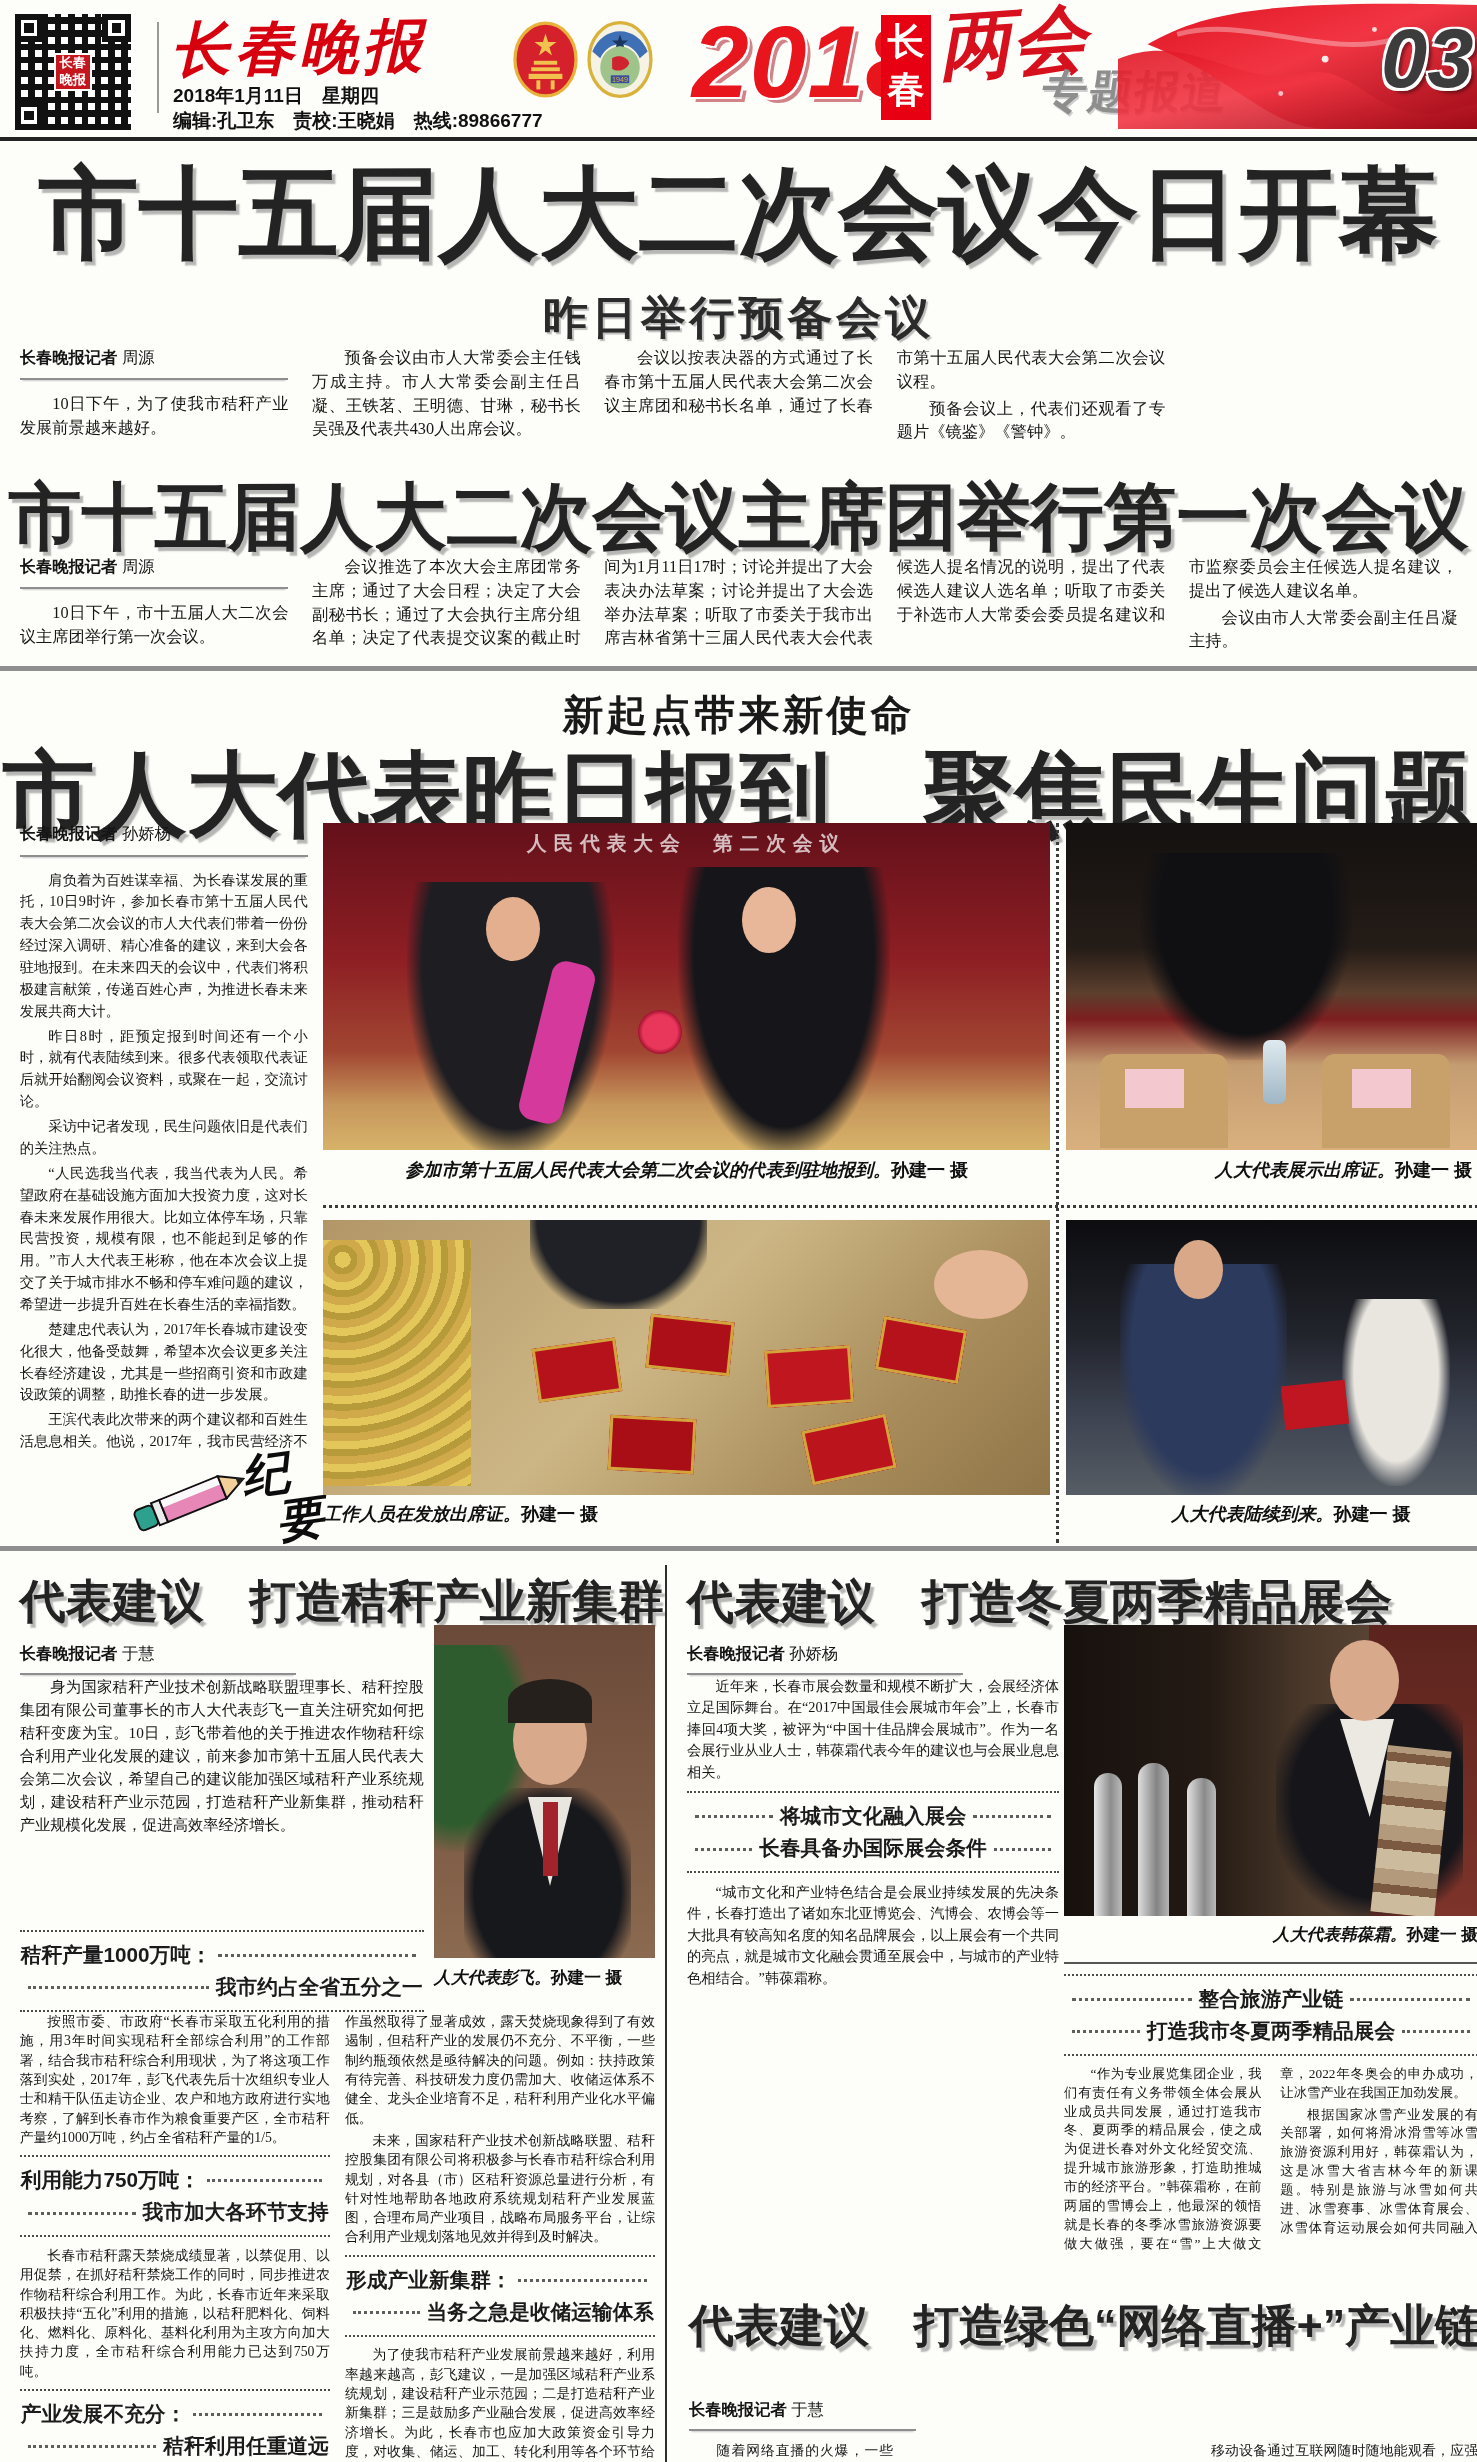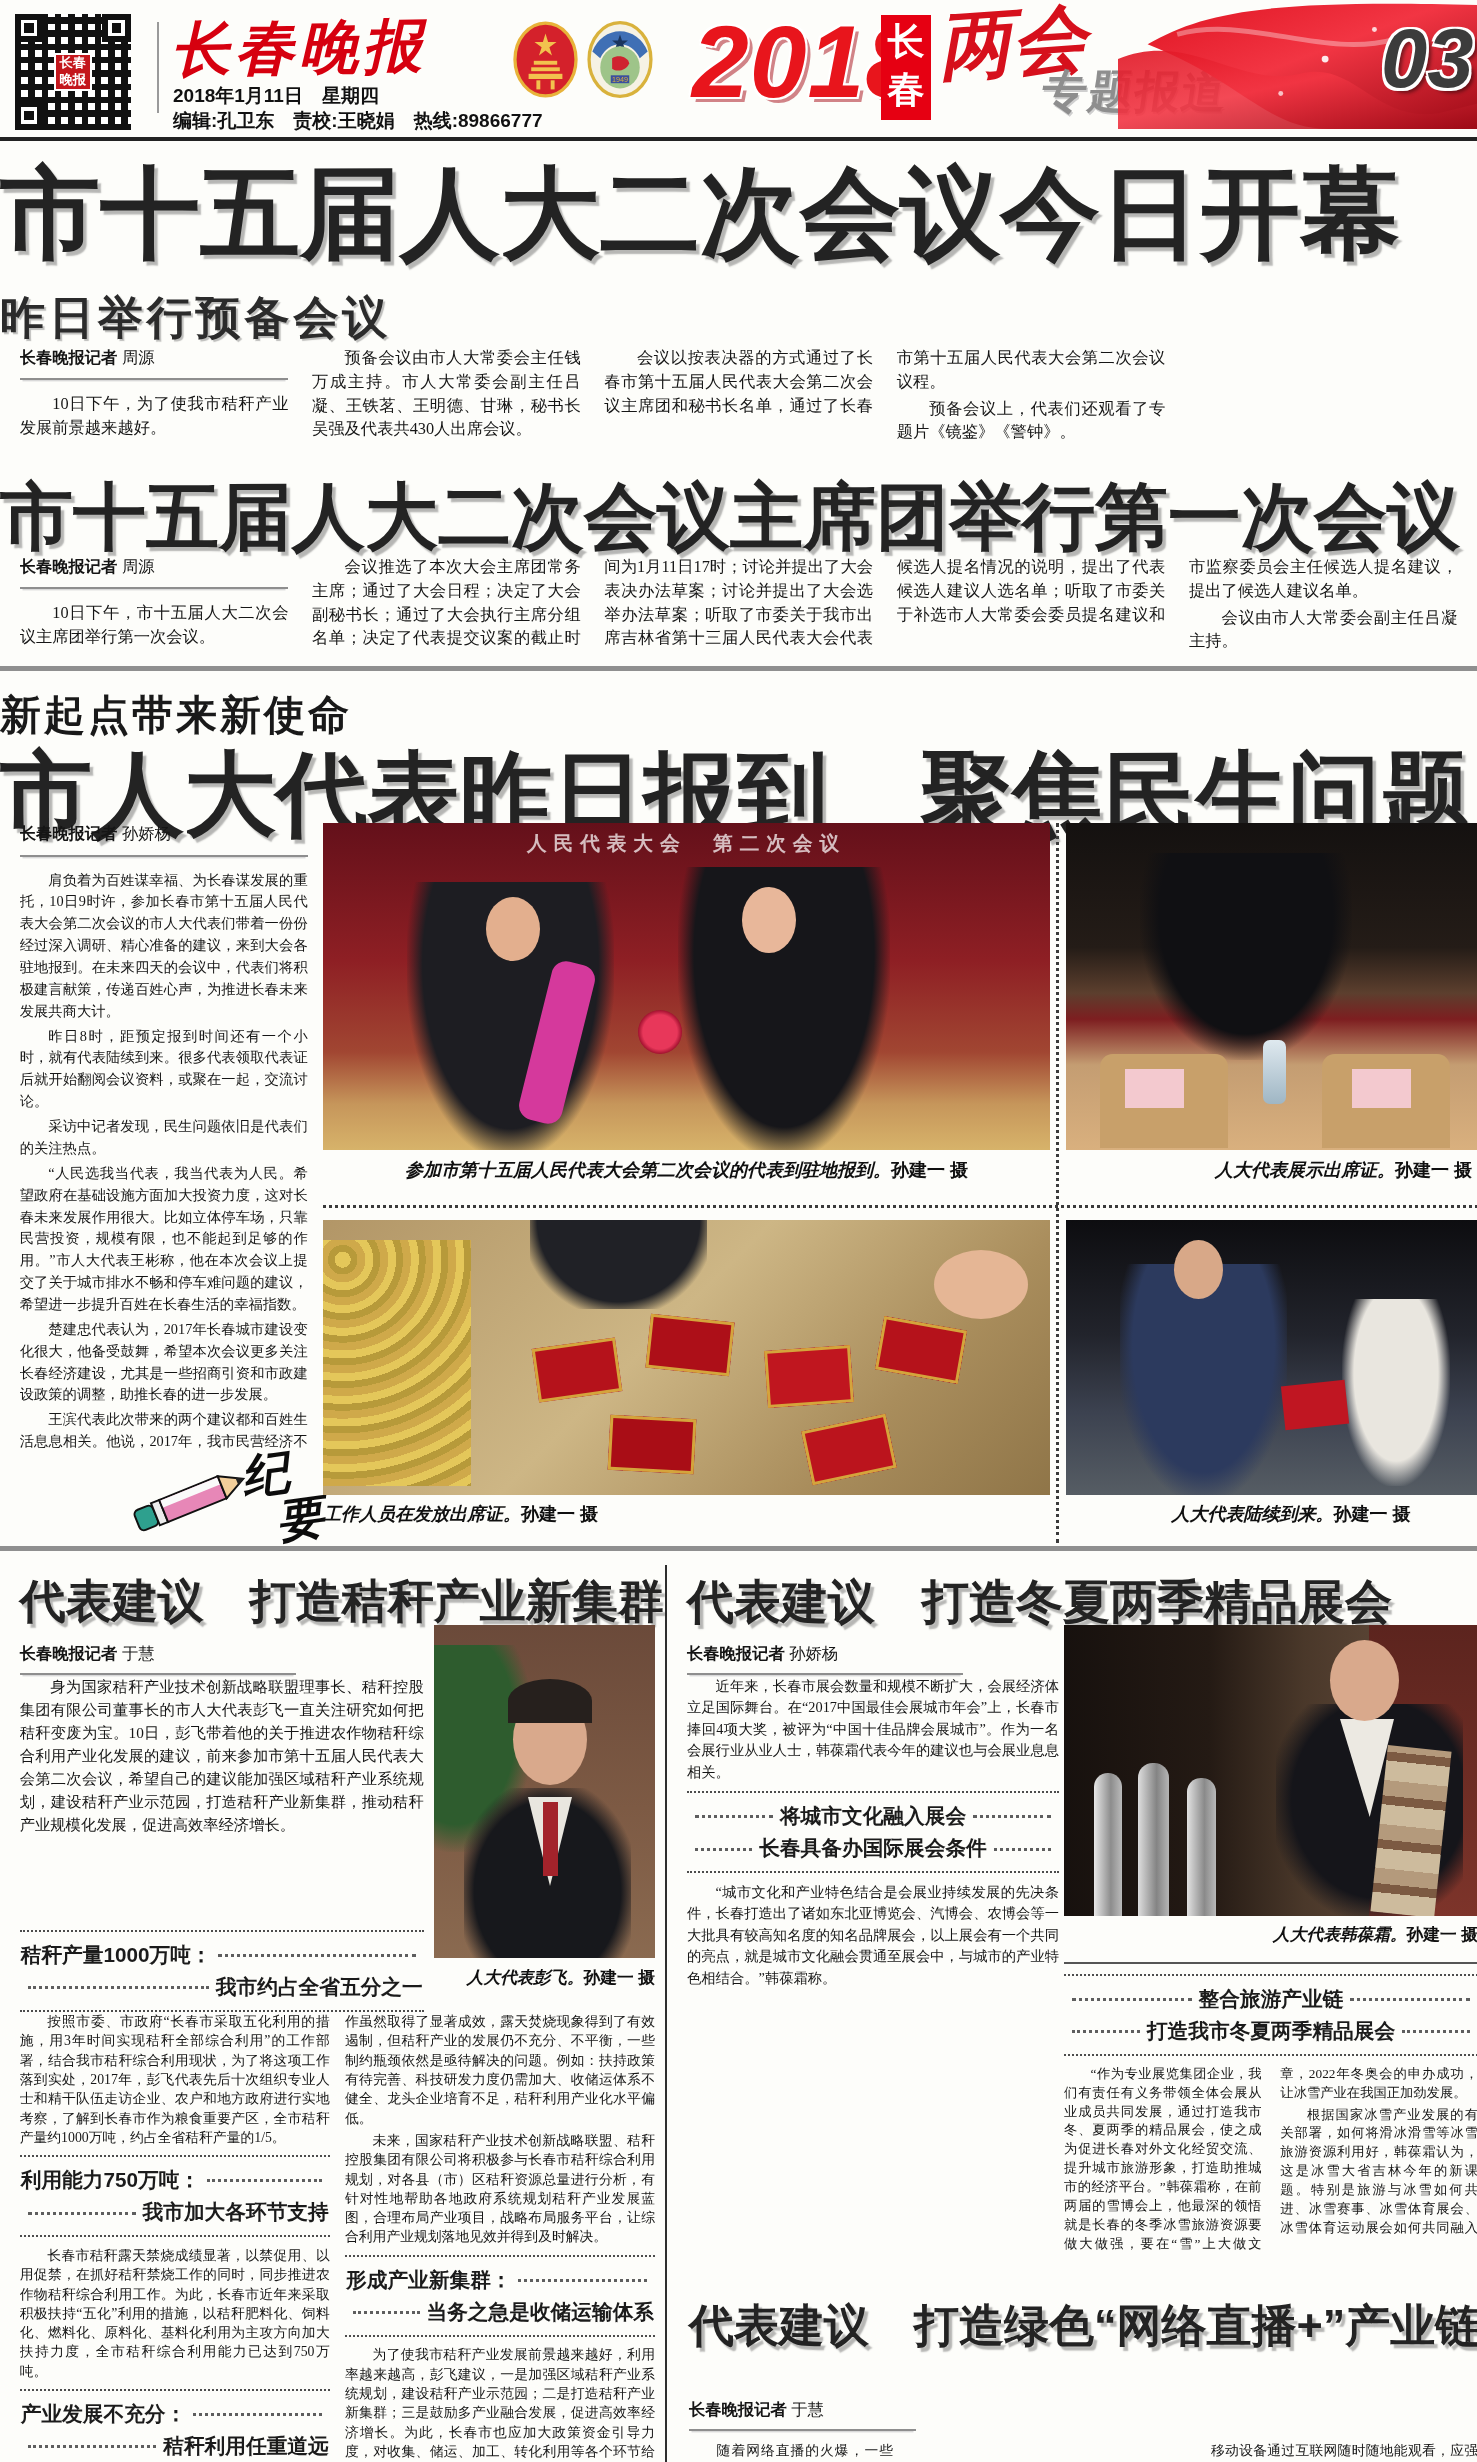--- a/index.html
+++ b/index.html
@@ -1,20 +1,20 @@
 <!DOCTYPE html>
 <html style="font-size:7.9px"><head>
 <meta charset="utf-8">
 <style>
   *{margin:0;padding:0;box-sizing:border-box}
   body{background:#dedede;font-family:"Liberation Sans",sans-serif}
   #page{position:relative;width:1477px;height:2617px;margin:0 auto;background:#fdfdfa;overflow:hidden;color:#151515}
   .abs{position:absolute}
   .hl{font-family:"Liberation Sans",sans-serif;font-weight:900;color:#232323;text-shadow:3.4px 3.9px 1.5px rgba(35,35,35,.32);white-space:nowrap}
-  .ctr{left:0;width:1477px;text-align:left}
+  .ctr{left:0;width:1477px;text-align:center}
   .bp{font-family:"Liberation Serif","DejaVu Serif",serif;text-align:justify;text-indent:2em;color:#161616;margin-bottom:3px}
   .bp.noind{text-indent:0}
   .cols{column-fill:auto;overflow:hidden}
   .c5{column-count:5;column-gap:23.6px}
   .byl{font-weight:700;font-family:"Liberation Sans",sans-serif;border-bottom:2.5px solid #8e8e8e;box-shadow:0 3.9px 0 -2.5px #d9d9d9;padding-bottom:7.9px;margin-bottom:12.8px;break-inside:avoid;text-indent:0}
   .byl .nm{font-family:"Liberation Serif",serif;font-weight:400}
   .cap{font-family:"Liberation Serif",serif;font-style:italic;font-weight:700;color:#101010}
   .cap b{font-style:normal;font-family:"Liberation Sans",sans-serif}
   .photo{overflow:hidden;background:#777}
   .ph{position:absolute}
@@ -212,21 +212,21 @@
     <span class="nm">于慧</span>
   </div>
   <div class="abs photo" style="left:434px;top:1625px;width:221px;height:333px;background:linear-gradient(180deg,#6b4a3a 0%,#7d5a44 55%,#8a6a50 100%)">
     <div class="ph" style="left:-29.5px;top:19.7px;width:128px;height:207px;background:radial-gradient(ellipse at 40% 40%,#2e5c2e 0 55%,transparent 72%)"></div>
     <div class="ph" style="left:29.5px;top:163px;width:167px;height:172px;background:radial-gradient(ellipse at 50% 60%,#17181c 0 62%,transparent 78%)"></div>
     <div class="ph" style="left:94px;top:172px;width:44px;height:89px;background:#e9e6df;clip-path:polygon(0 0,100% 0,50% 100%)"></div>
     <div class="ph" style="left:109px;top:177px;width:14.8px;height:74px;background:#a3232b"></div>
     <div class="ph" style="left:79px;top:69px;width:74px;height:91px;border-radius:50%;background:#d9a98c"></div>
     <div class="ph" style="left:74px;top:54px;width:84px;height:44px;border-radius:50% 50% 0 0;background:#26201d"></div>
   </div>
-  <div class="abs cap" style="left:434px;top:1966px;width:221px;text-align:right;font-size:16.7px">
+  <div class="abs cap" style="left:434px;top:1966px;width:221px;font-size:16.7px">
     <span>人大代表彭飞。</span><b>孙建一 摄</b>
   </div>
   <div class="abs" style="left:19.7px;top:1676px;width:404px;height:244px;overflow:hidden;font-size:15.3px;line-height:1.5">
     <p class="bp">身为国家秸秆产业技术创新战略联盟理事长、秸秆控股集团有限公司董事长的市人大代表彭飞一直关注研究如何把秸秆变废为宝。10日，彭飞带着他的关于推进农作物秸秆综合利用产业化发展的建议，前来参加市第十五届人民代表大会第二次会议，希望自己的建议能加强区域秸秆产业系统规划，建设秸秆产业示范园，打造秸秆产业新集群，推动秸秆产业规模化发展，促进高效率经济增长。</p>
   </div>
   <div class="abs subbox" style="left:19.7px;top:1930px;width:404px;margin:0">
     <div class="sbl">
         <span class="sbt">秸秆产量1000万吨：</span>
         <span class="sbd"></span>
       </div>

